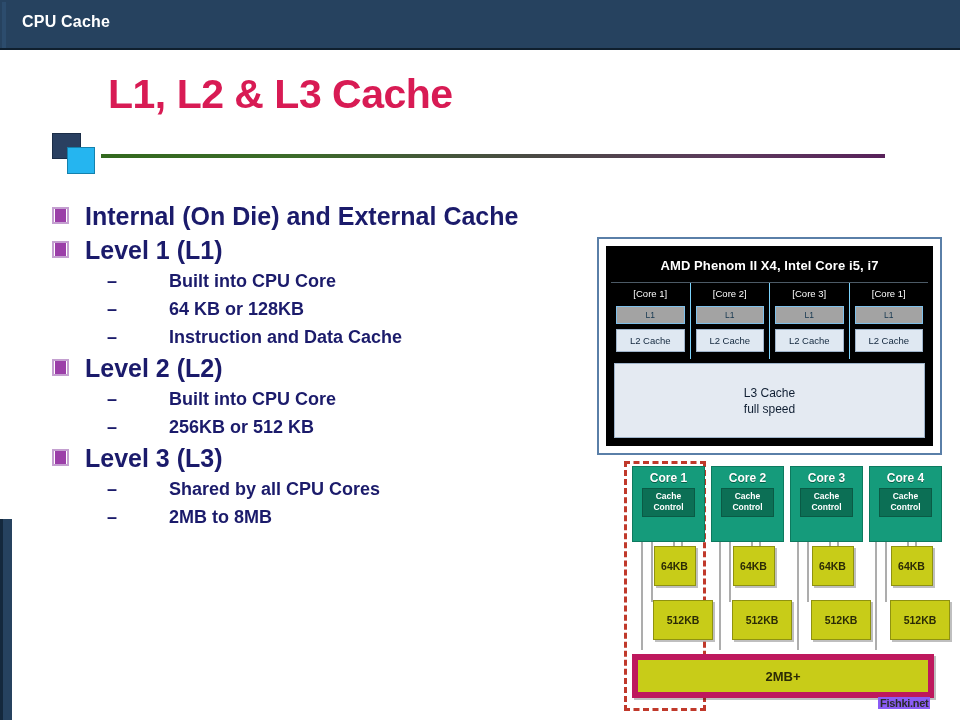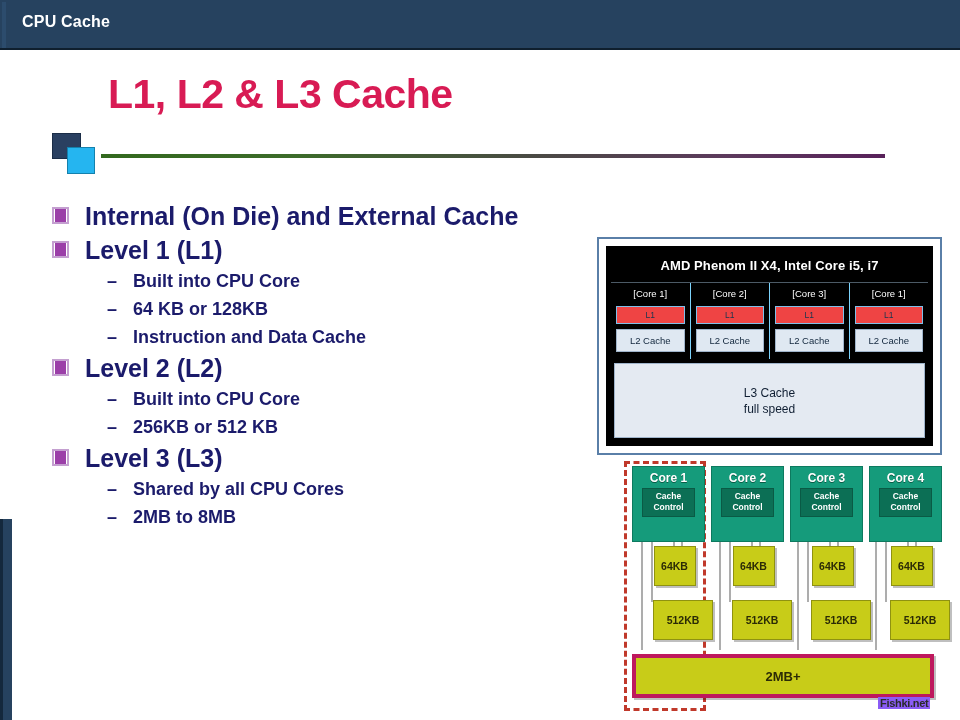--- a/index.html
+++ b/index.html
@@ -136,20 +136,21 @@
     color: #1b1b6b;
     width: 26px;
     flex: 0 0 auto;
   }
   .lvl2-text {
     font-size: 18px;
     font-weight: bold;
     color: #1b1b6b;
     line-height: 27px;
     white-space: nowrap;
+    margin-left: 36px;
   }
 
   
   .diagram-top {
     position: absolute;
     left: 597px; top: 237px;
     width: 345px; height: 218px;
     background: #ffffff;
     border: 2px solid #5a7fa8;
     box-sizing: border-box;
@@ -185,21 +186,21 @@
     text-align: center;
   }
   .d1-core:last-child { border-right: none; }
   .d1-core-label {
     color: #ffffff;
     font-size: 9.5px;
     margin-bottom: 7px;
     white-space: nowrap;
   }
   .d1-l1 {
-    background: #ef4444;
+    background: #a3a3a3;
     color: #14364f;
     font-size: 8.5px;
     padding: 3px 0;
     margin-bottom: 5px;
     border: 1px solid #7fc0ea;
     box-sizing: border-box;
   }
   .d1-l2 {
     background: #dfe8f2;
     color: #11263c;
@@ -310,21 +311,21 @@
     display: flex;
     gap: 6px;
   }
   .d2-512 { flex: 1 1 0; display: flex; }
   .cb-512 { width: 60px; height: 40px; margin-left: 4px; }
   .d2-shared {
     position: absolute;
     left: 10px; top: 196px;
     width: 302px; height: 44px;
     background: #c8cc18;
-    border: 4px solid #be185d;
+    border: 6px solid #be185d;
     box-sizing: border-box;
     color: #2b2b06;
     font-size: 13px;
     font-weight: bold;
     display: flex;
     align-items: center;
     justify-content: center;
     box-shadow: 2px 2px 0 rgba(0,0,0,0.25);
   }
   .watermark {

